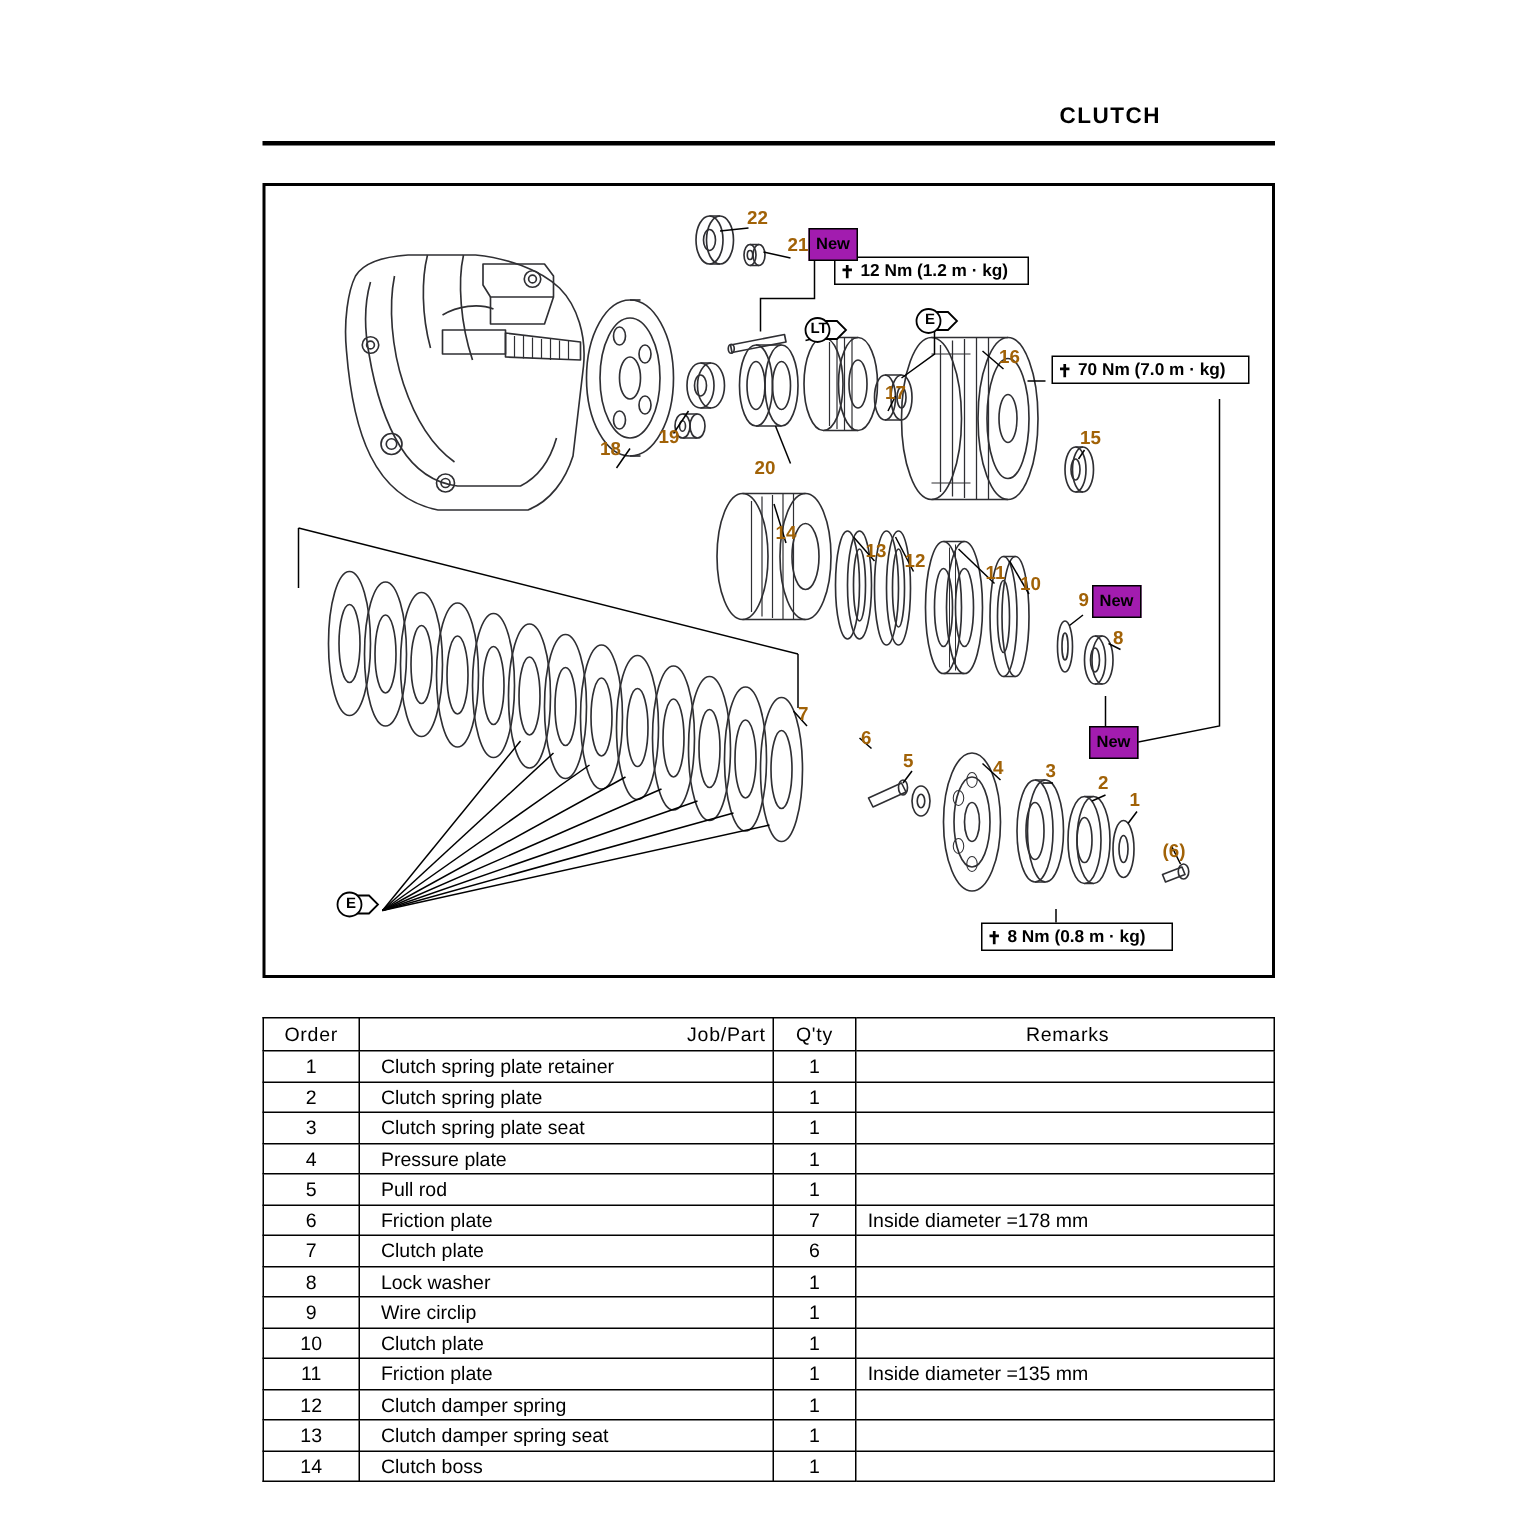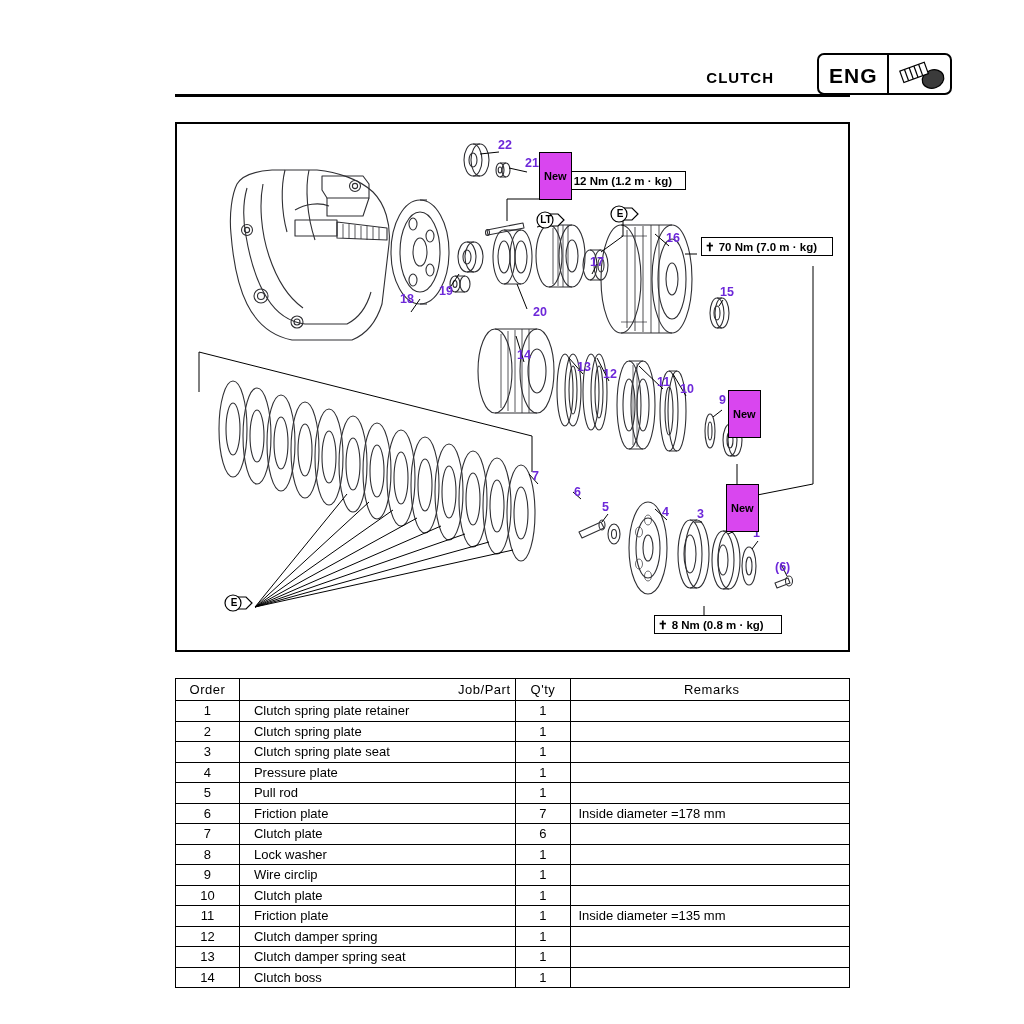--- a/index.html
+++ b/index.html
@@ -85,44 +85,44 @@
     box-sizing: border-box;
     background: #fff;
     overflow: hidden;
   }
   .fig-svg { position: absolute; left: 0; top: 0; }
 
   .callout {
     position: absolute;
     font-size: 12.5px;
     font-weight: bold;
-    color: #6d28d9;
+    color: #a16207;
     white-space: nowrap;
   }
   .torque-box {
     position: absolute;
     border: 1.6px solid #000;
     background: #fff;
     height: 19px;
     display: flex;
     align-items: center;
     padding: 0 5px 0 3px;
     box-sizing: border-box;
     font-size: 11.5px;
     font-weight: bold;
     white-space: nowrap;
   }
   .torque-box .wrench { margin-right: 4px; display: inline-block; }
   .new-tag {
     position: absolute;
     border: 1.6px solid #000;
-    background: #d946ef;
+    background: #a21caf;
     font-size: 11px;
     font-weight: bold;
-    padding: 17px 4px;
+    padding: 4px 4px;
     box-sizing: border-box;
     white-space: nowrap;
   }
   .lube-badge {
     position: absolute;
     font-size: 10px;
     font-weight: bold;
     text-align: center;
   }
 
@@ -156,35 +156,20 @@
   .col-qty   { width: 56px; text-align: center; }
   .col-rem   { width: 279px; text-align: left; padding-left: 7px !important; }
   .bold { font-weight: bold; }
 </style>
 </head>
 <body>
 
 <div class="header">
   <div class="header-rule"></div>
   <div class="header-title">CLUTCH</div>
-  <div class="eng-box">
-    <div class="eng-label">ENG</div>
-    <div class="eng-divider"></div>
-    <svg class="eng-icon" viewBox="0 0 56 32">
-      <ellipse cx="40" cy="20" rx="11" ry="9" fill="#3b3b3b" transform="rotate(-20 40 20)"></ellipse>
-      <ellipse cx="40" cy="20" rx="11" ry="9" fill="none" stroke="#000" stroke-width="1.2" transform="rotate(-20 40 20)"></ellipse>
-      <g transform="rotate(-20 22 13)">
-        <rect x="8" y="7" width="26" height="12" fill="#fff" stroke="#000" stroke-width="1.2"></rect>
-        <line x1="13" y1="7" x2="13" y2="19" stroke="#000" stroke-width="1.2"></line>
-        <line x1="18" y1="7" x2="18" y2="19" stroke="#000" stroke-width="1.2"></line>
-        <line x1="23" y1="7" x2="23" y2="19" stroke="#000" stroke-width="1.2"></line>
-        <line x1="28" y1="7" x2="28" y2="19" stroke="#000" stroke-width="1.2"></line>
-      </g>
-    </svg>
-  </div>
 </div>
 
 <div class="figure-box">
 
   <svg class="fig-svg" width="671" height="526" viewBox="0 0 671 526">
     <g fill="none" stroke="#2f2f33" stroke-width="1.1" stroke-linejoin="round">
 
       <path d="M60 60 C55 70 52 90 54 110 C56 135 60 160 70 180 C80 200 95 212 115 216 L175 216 C190 210 200 196 205 180
                L212 120 C214 100 208 80 196 68 C182 55 160 48 140 46 L95 46 C80 47 66 50 60 60 Z"></path>
       <path d="M70 64 C66 78 66 96 69 112 C73 136 80 158 90 174 C100 190 112 198 128 200 L170 200 C182 194 190 182 194 168"></path>
@@ -472,21 +457,21 @@
       <circle cx="442" cy="90" r="8"></circle>
       <path d="M59 473 h10 l6 6 l-6 6 h-10 z"></path>
       <circle cx="56" cy="479" r="8"></circle>
     </g>
   </svg>
 
   <div class="callout" style="left:321px;top:14px">22</div>
   <div class="callout" style="left:348px;top:32px">21</div>
   <div class="callout" style="left:262px;top:160px">19</div>
   <div class="callout" style="left:223px;top:168px">18</div>
-  <div class="callout" style="left:356px;top:181px">20</div>
+  <div class="callout" style="left:326px;top:181px">20</div>
   <div class="callout" style="left:413px;top:131px">17</div>
   <div class="callout" style="left:489px;top:107px">16</div>
   <div class="callout" style="left:543px;top:161px">15</div>
   <div class="callout" style="left:340px;top:224px">14</div>
   <div class="callout" style="left:400px;top:236px">13</div>
   <div class="callout" style="left:426px;top:243px">12</div>
   <div class="callout" style="left:480px;top:251px">11</div>
   <div class="callout" style="left:503px;top:258px">10</div>
   <div class="callout" style="left:542px;top:269px">9</div>
   <div class="callout" style="left:565px;top:294px">8</div>

